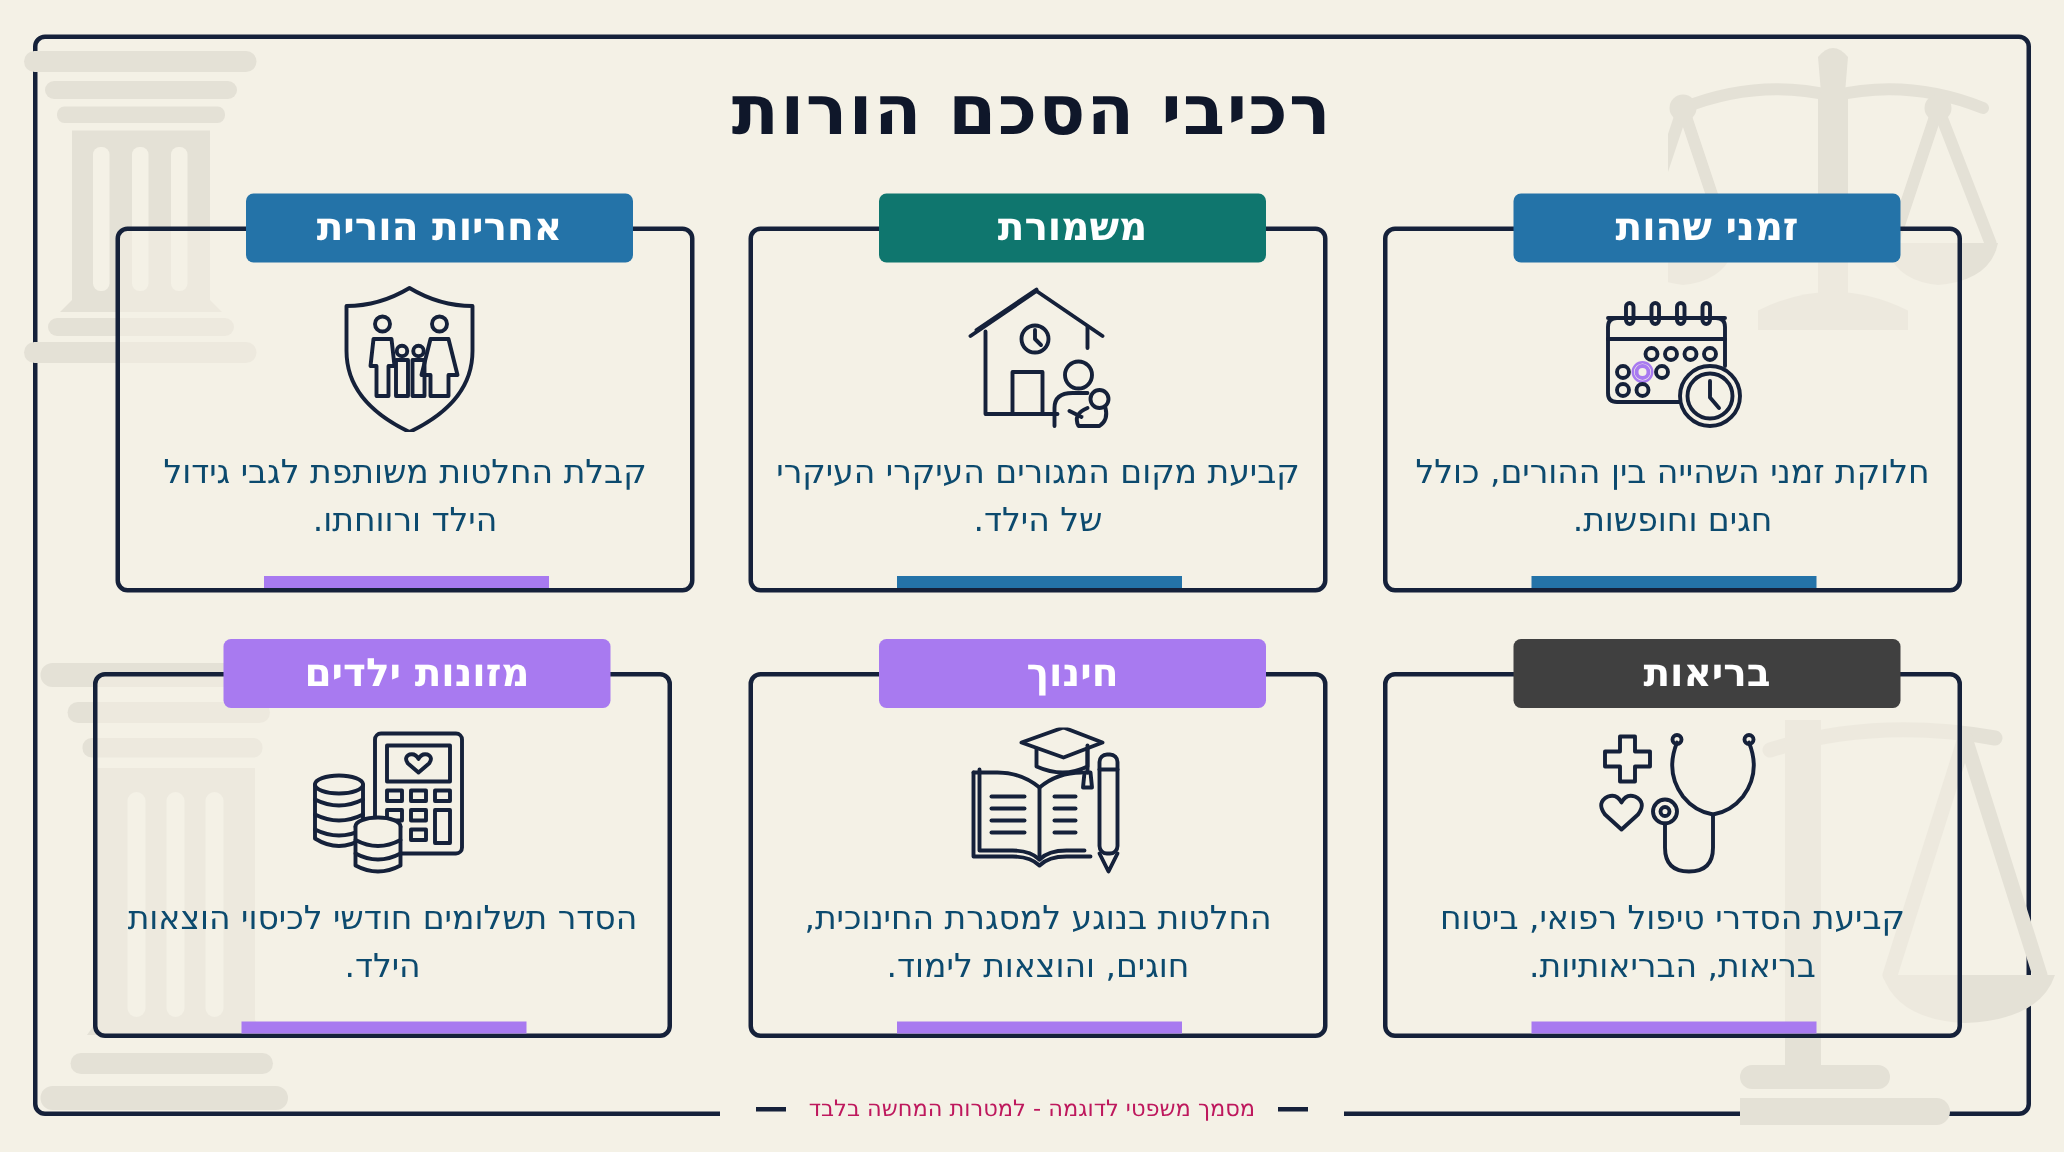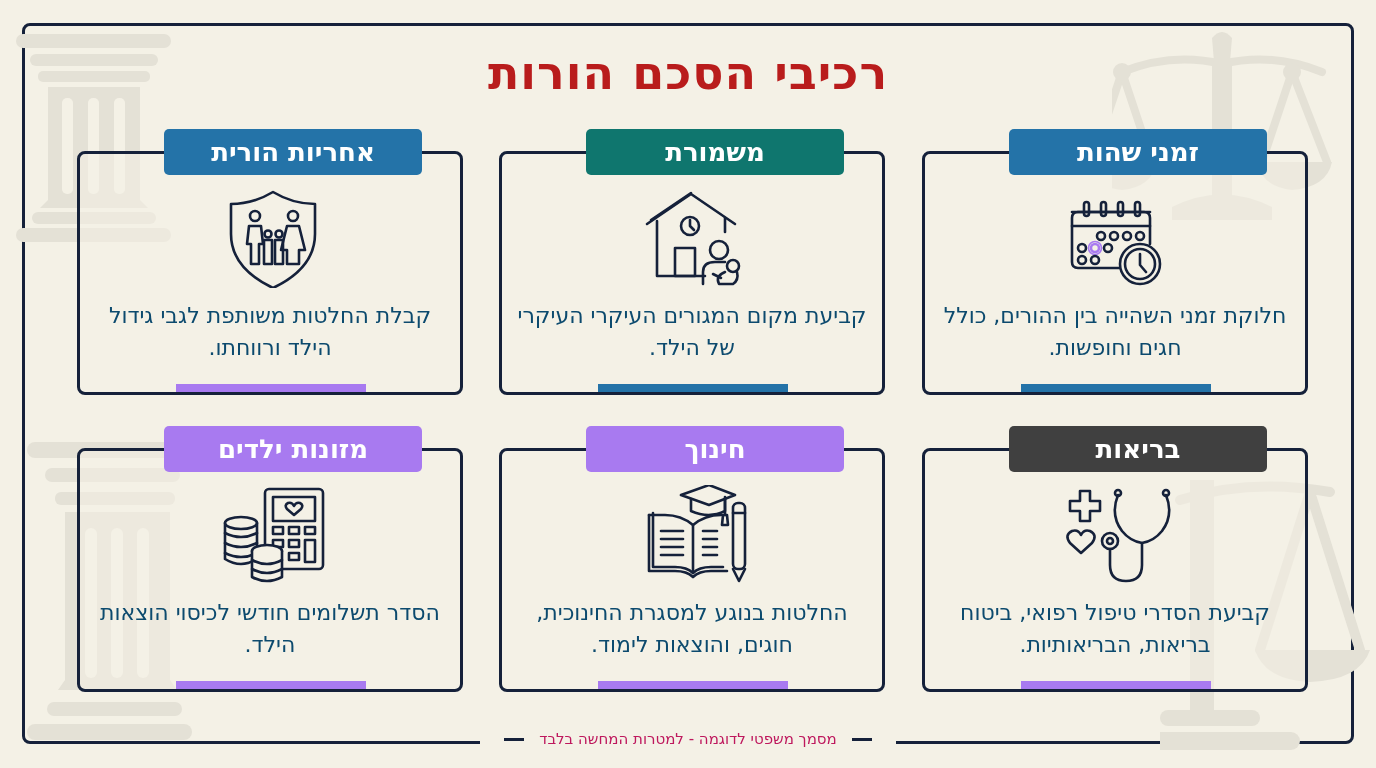--- a/index.html
+++ b/index.html
@@ -17,21 +17,21 @@
       border: 3px solid #15213a;
       border-radius: 8px;
     }
     .watermark { position: absolute; z-index: 0; }
     .page-title {
       position: absolute;
       left: 0; top: 46px; width: 1376px;
       text-align: center;
       font-size: 46px;
       font-weight: bold;
-      color: #b91c1c;
+      color: #0f172a;
       direction: rtl;
       letter-spacing: 1px;
       z-index: 2;
     }
     .card {
       position: absolute;
       width: 386px; height: 244px;
       border: 3px solid #15213a;
       border-radius: 8px;
       background: rgba(244,241,230,0.55);
@@ -272,21 +272,21 @@
         <line x1="68" y1="70" x2="82" y2="70"></line>
       <rect x="98" y="18" width="12" height="66" rx="5"></rect>
       <line x1="98" y1="28" x2="110" y2="28"></line>
       <path d="M98 84 L104 96 L110 84"></path>
     </svg>
   </div>
   <div class="card-desc">החלטות בנוגע למסגרת החינוכית, חוגים, והוצאות לימוד.</div>
   <div class="accent-bar" style="background:#a87af0;"></div>
 </div>
 
-<div class="card" style="left:77px;top:448px;">
+<div class="card" style="left:62px;top:448px;">
   <div class="card-tab" style="background:#a87af0;">מזונות ילדים</div>
   <div class="card-icon">
     <svg viewBox="0 0 120 100" fill="none" stroke="#15213a" stroke-width="2.6" stroke-linecap="round" stroke-linejoin="round">
       <rect x="52" y="4" width="58" height="80" rx="4"></rect>
       <rect x="60" y="12" width="42" height="24"></rect>
       <path d="M81 30 L74 24 Q71 20 75 18 Q79 17 81 21 Q83 17 87 18 Q91 20 88 24 Z"></path>
       <rect x="60" y="42" width="10" height="7"></rect>
         <rect x="76" y="42" width="10" height="7"></rect>
         <rect x="92" y="42" width="10" height="7"></rect>
       <rect x="60" y="55" width="10" height="7"></rect>

